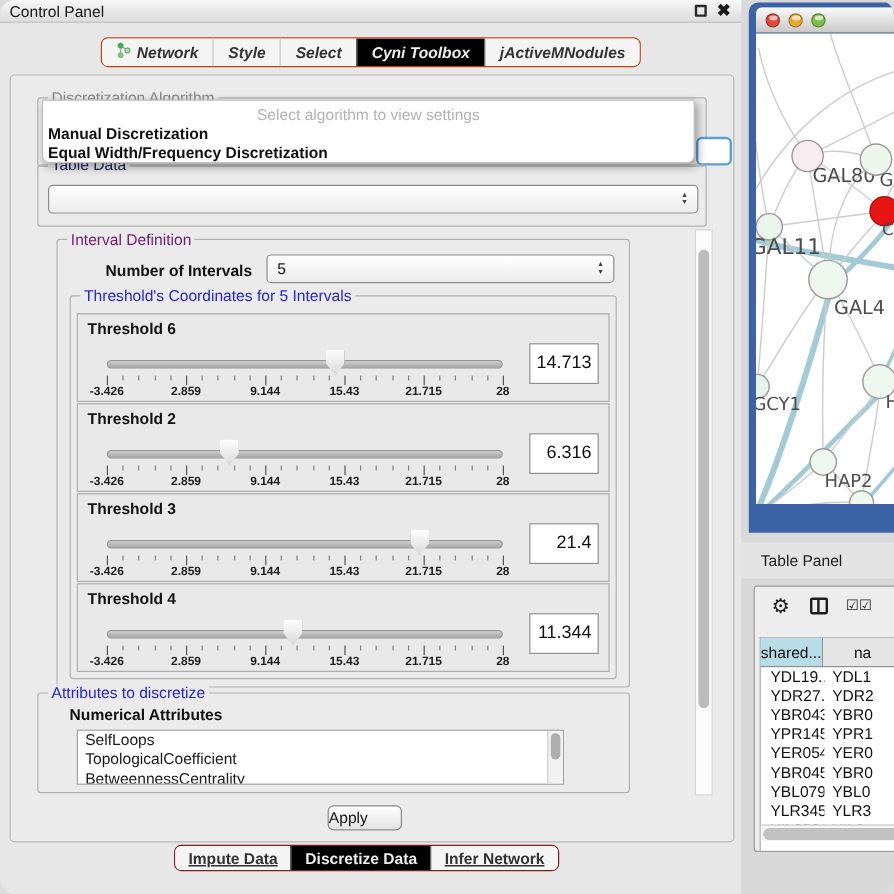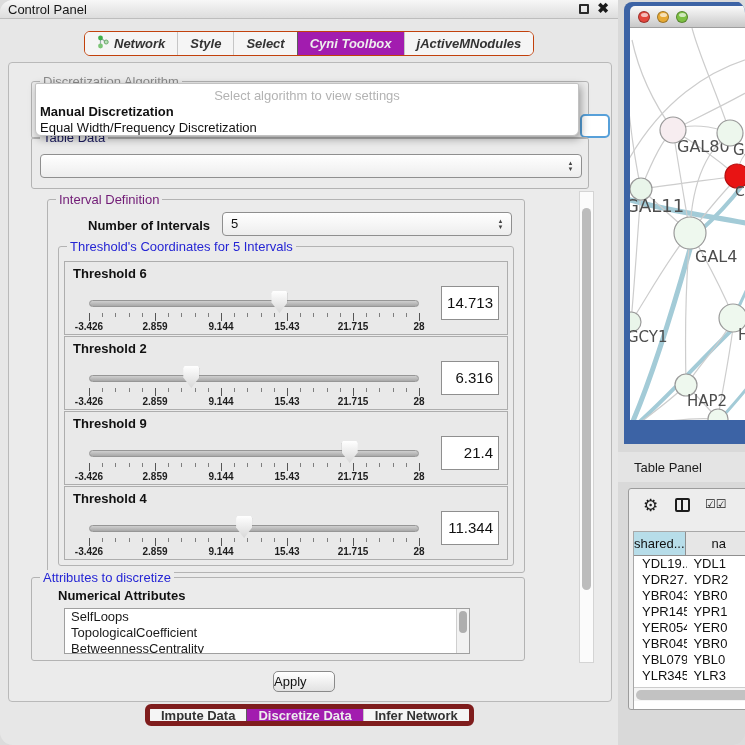--- a/index.html
+++ b/index.html
@@ -16,21 +16,21 @@
     background:linear-gradient(#f7f7f7,#dddddd);border-bottom:1px solid #bdbdbd;}
   .cp-title{position:absolute;left:8px;top:2px;font-size:13px;color:#161616;}
   .float-icon{position:absolute;right:29px;top:4px;width:10px;height:10px;border:2px solid #2a2a2a;border-radius:1px;}
   .close-icon{position:absolute;right:9px;top:0px;font-size:14px;font-weight:bold;color:#1a1a1a;cursor:default;}
 
   .tabbar{position:absolute;left:84px;top:31px;height:25px;display:flex;
     border:1px solid #c2410c;border-radius:6px;overflow:hidden;background:#f5f5f5;font-style:italic;}
   .tab{display:flex;align-items:center;gap:5px;padding:0 12px;font-size:13px;font-weight:bold;
     color:#333;border-left:1px solid #c6c6c6;background:#f5f5f5;white-space:nowrap;}
   .tab:first-child{border-left:none;}
-  .tab.selected{background:#a21caf;color:#ededed;border-left-color:#5c5c5c;}
+  .tab.selected{background:#000000;color:#ededed;border-left-color:#5c5c5c;}
 
   .content{position:absolute;left:8px;top:62px;width:604px;height:640px;
     background:var(--panel-bg);border:1px solid #b9b9b9;border-radius:4px;}
 
   .group{position:absolute;border:1px solid var(--grp-border);border-radius:3px;}
   .gtitle{position:absolute;top:-8px;left:8px;background:var(--panel-bg);padding:0 3px;
     font-size:13px;white-space:nowrap;}
 
   
   .combo-fragment{position:absolute;left:548px;top:32px;width:30px;height:24px;border-radius:5px;
@@ -70,21 +70,21 @@
   .list-scroll-thumb{position:absolute;left:2px;top:2px;width:8px;height:22px;background:#aeaeae;border-radius:4px;}
 
   .vscroll{position:absolute;left:570px;top:128px;width:15px;height:472px;background:#fbfbfb;border:1px solid #d4d4d4;}
   .vscroll-thumb{position:absolute;left:2px;top:16px;width:9px;height:382px;background:#bcbcbc;border-radius:5px;}
 
   .apply-btn{position:absolute;left:264px;top:608px;width:62px;height:21px;
     background:linear-gradient(#ffffff,#e2e2e2);border:1px solid #8a8a8a;border-radius:5px;
     font-size:13px;color:#111;line-height:19px;}
 
   .bottom-tabbar{position:absolute;left:145px;top:704px;height:22px;display:flex;
-    border:5px solid #7f1d1d;border-radius:6px;overflow:hidden;background:#f5f5f5;}
+    border:1px solid #7f1d1d;border-radius:6px;overflow:hidden;background:#f5f5f5;text-decoration:underline;}
   .bottom-tabbar .tab{font-size:13px;padding:0 11px;}
 
   
   .right-bg{position:absolute;left:618px;top:0;width:127px;height:745px;background:#d9d9d9;}
   .net-frame{position:absolute;left:624px;top:2px;width:121px;height:442px;
     background:var(--frame-blue,#3c63a5);border-top-left-radius:8px;}
   .net-titlebar{position:absolute;left:6px;top:4px;width:115px;height:22px;
     background:linear-gradient(#fafafa,#c9c9c9);border-top-left-radius:5px;border-bottom:1px solid #9f9f9f;}
   .light{position:absolute;top:5px;width:12px;height:12px;border-radius:50%;border:1px solid rgba(0,0,0,.3);}
   .light-gloss{position:absolute;left:2px;top:1px;width:7px;height:4px;border-radius:50%;background:rgba(255,255,255,.65);}
@@ -153,21 +153,21 @@
 
       <div class="group" style="left:22px;top:18px;width:558px;height:58px;">
         <span class="gtitle" style="color:#8a8a8a;">Discretization Algorithm</span>
         <span class="combo-fragment"></span>
       </div>
 
       <div class="popup">
         <div class="popup-placeholder">Select algorithm to view settings</div>
         <div id="algo-options">
             <div class="popup-opt" style="top: 20px; font-weight: bold;">Manual Discretization</div>
-            <div class="popup-opt" style="top: 36px;">Equal Width/Frequency Discretization</div>
+            <div class="popup-opt" style="top: 36px; font-weight: bold;">Equal Width/Frequency Discretization</div>
           </div>
       </div>
 
       <div class="group" style="left:22px;top:74px;width:558px;height:52px;">
         <span class="gtitle" style="color:#1b1b5e;">Table Data</span>
         <div class="combobox" style="left:8px;top:16px;width:542px;">
           <span class="stepper">▲<br>▼</span>
         </div>
       </div>
 
@@ -261,21 +261,21 @@
                   <span class="ticklabel" style="left: 0%;">-3.426</span>
                   <span class="ticklabel" style="left: 20%;">2.859</span>
                   <span class="ticklabel" style="left: 40%;">9.144</span>
                   <span class="ticklabel" style="left: 60%;">15.43</span>
                   <span class="ticklabel" style="left: 80%;">21.715</span>
                   <span class="ticklabel" style="left: 100%;">28</span>
                 </div>
                 <div class="thr-value">6.316</div>
               </div>
               <div class="thr-panel">
-                <div class="thr-label">Threshold 9</div>
+                <div class="thr-label">Threshold 3</div>
                 <div class="thr-track"></div>
                 <div class="thr-thumb" style="left: 276.694px;"></div>
                 <div class="thr-ticks">
                   <span class="tick major" style="left: 0%;"></span>
                   <span class="tick minor" style="left: 4%;"></span>
                   <span class="tick minor" style="left: 8%;"></span>
                   <span class="tick minor" style="left: 12%;"></span>
                   <span class="tick minor" style="left: 16%;"></span>
                   <span class="tick major" style="left: 20%;"></span>
                   <span class="tick minor" style="left: 24%;"></span>

